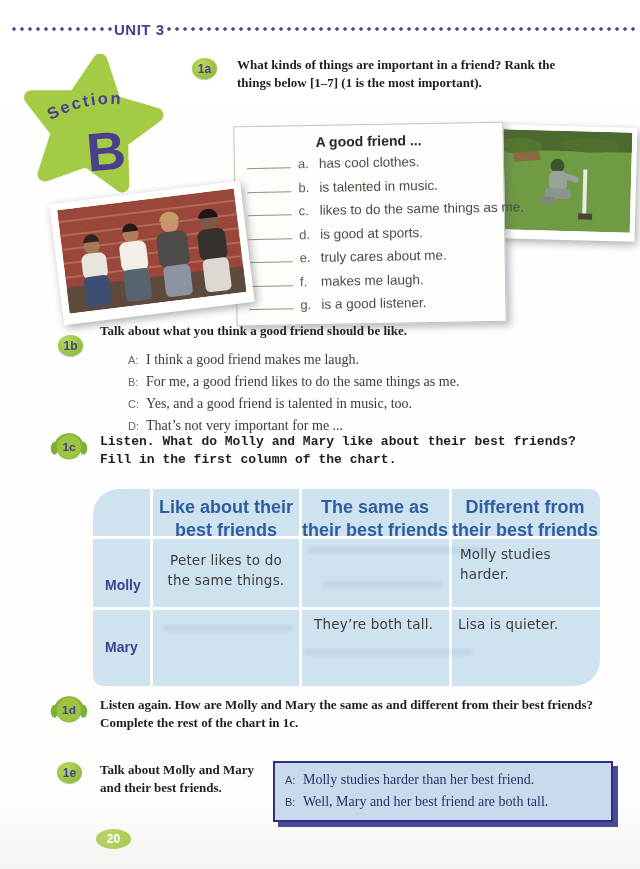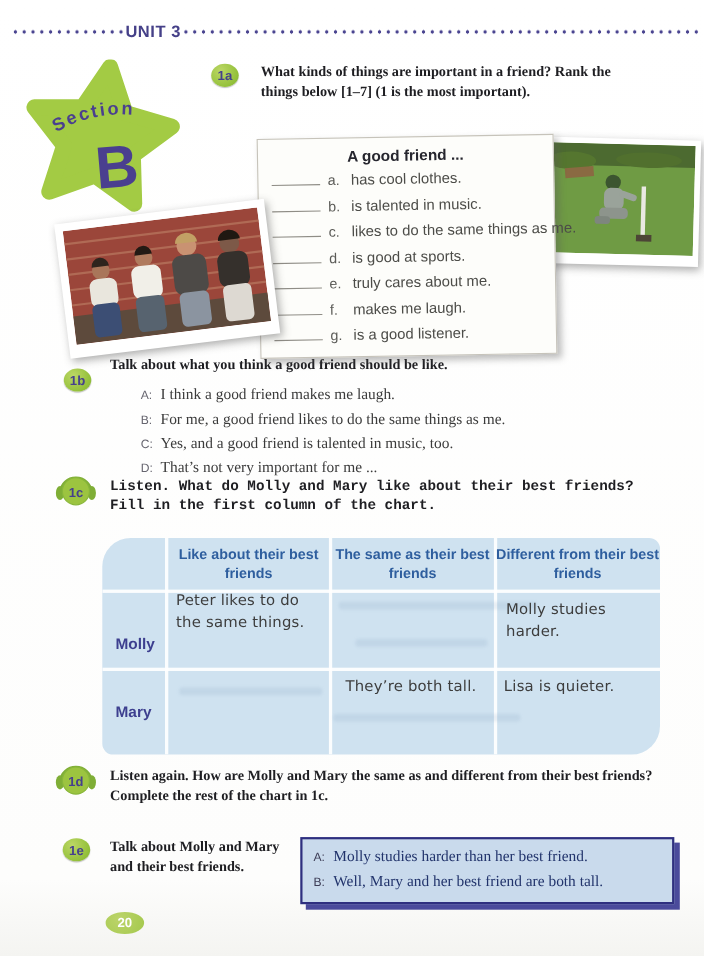--- a/index.html
+++ b/index.html
@@ -72,21 +72,21 @@
   .photo.right{left:494px;top:126px;padding:5px;transform:rotate(1.5deg);z-index:1;}
   
   .chart{
     position:absolute;left:93px;top:489px;width:507px;height:197px;
     background:#cfe2f0;border-radius:26px 10px 26px 10px;overflow:hidden;z-index:1;
   }
   .vline{position:absolute;top:0;bottom:0;width:3px;background:rgba(255,255,255,.92);}
   .hline{position:absolute;left:0;right:0;height:3px;background:rgba(255,255,255,.92);}
   .chart-head{
     position:absolute;top:7px;width:150px;text-align:center;
-    font-family:"Liberation Sans", sans-serif;font-weight:bold;font-size:13px;line-height:1.3;
+    font-family:"Liberation Sans", sans-serif;font-weight:bold;font-size:18px;line-height:1.3;
     color:#2e5e9e;
   }
   .row-label{
     position:absolute;font-family:"Liberation Sans", sans-serif;font-weight:bold;
     font-size:14px;color:#3d3f8f;
   }
   .cell-note{
     position:absolute;font-family:"DejaVu Sans", sans-serif;
     font-size:13.5px;line-height:1.45;color:#3d3d3d;letter-spacing:.2px;
   }
@@ -255,21 +255,21 @@
     <div class="chart-head" style="left:357px;">Different from their best friends</div>
 
     <div class="ghost" style="left:215px;top:58px;width:180px;height:7px;"></div>
     <div class="ghost" style="left:230px;top:92px;width:120px;height:7px;"></div>
     <div class="ghost" style="left:70px;top:136px;width:130px;height:7px;"></div>
     <div class="ghost" style="left:210px;top:160px;width:170px;height:7px;"></div>
 
     <div class="row-label" style="left:12px;top:88px;">Molly</div>
     <div class="row-label" style="left:12px;top:150px;">Mary</div>
 
-    <div class="cell-note" style="left:67px;top:48px;width:132px;">Peter likes to do the same things.</div>
+    <div class="cell-note" style="left:67px;top:62px;width:132px;text-align:center;">Peter likes to do the same things.</div>
     <div class="cell-note" style="left:367px;top:56px;width:125px;">Molly studies harder.</div>
     <div class="cell-note" style="left:221px;top:126px;width:130px;">They’re both tall.</div>
     <div class="cell-note" style="left:365px;top:126px;width:130px;">Lisa is quieter.</div>
   </div>
 
   <span class="hbadge" style="left:48px;top:693px;">
     <svg width="42" height="30" viewBox="0 0 36 28">
       <path d="M6 16 A12 11 0 0 1 30 16" stroke="#7fae36" stroke-width="4" fill="none"></path>
       <ellipse cx="4.5" cy="17" rx="3.5" ry="6" fill="#7fae36"></ellipse>
       <ellipse cx="31.5" cy="17" rx="3.5" ry="6" fill="#7fae36"></ellipse>

